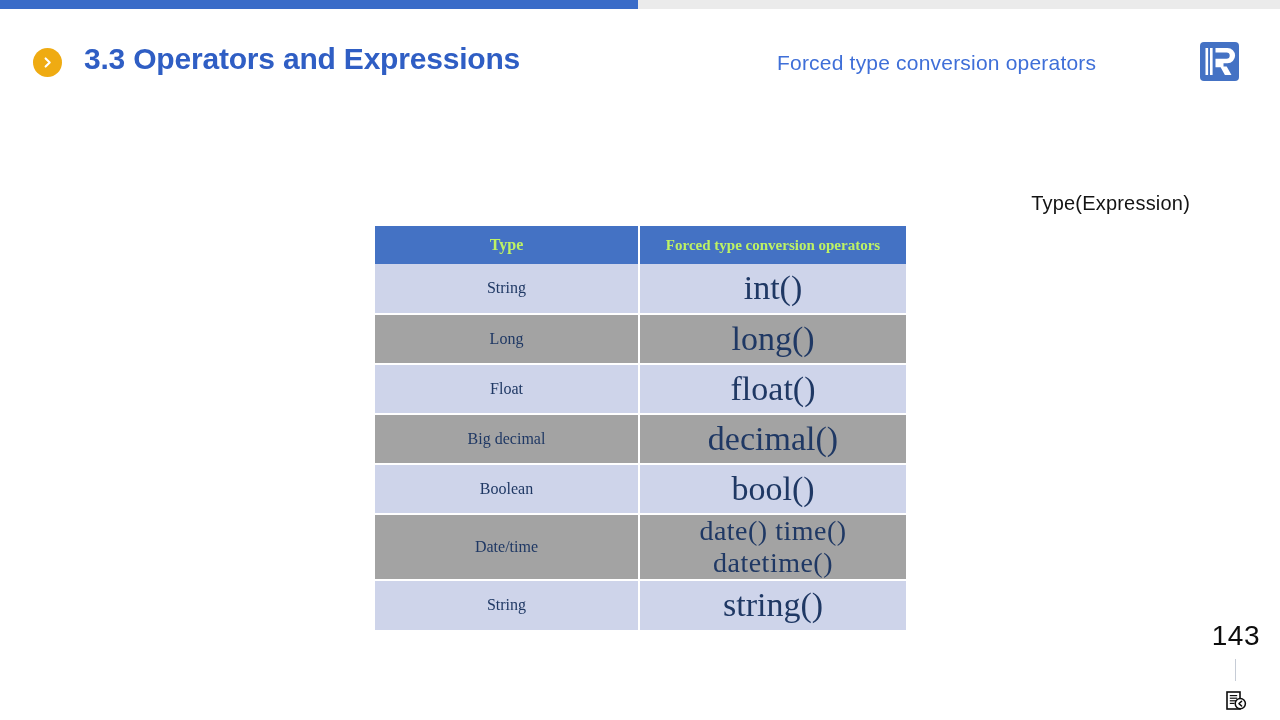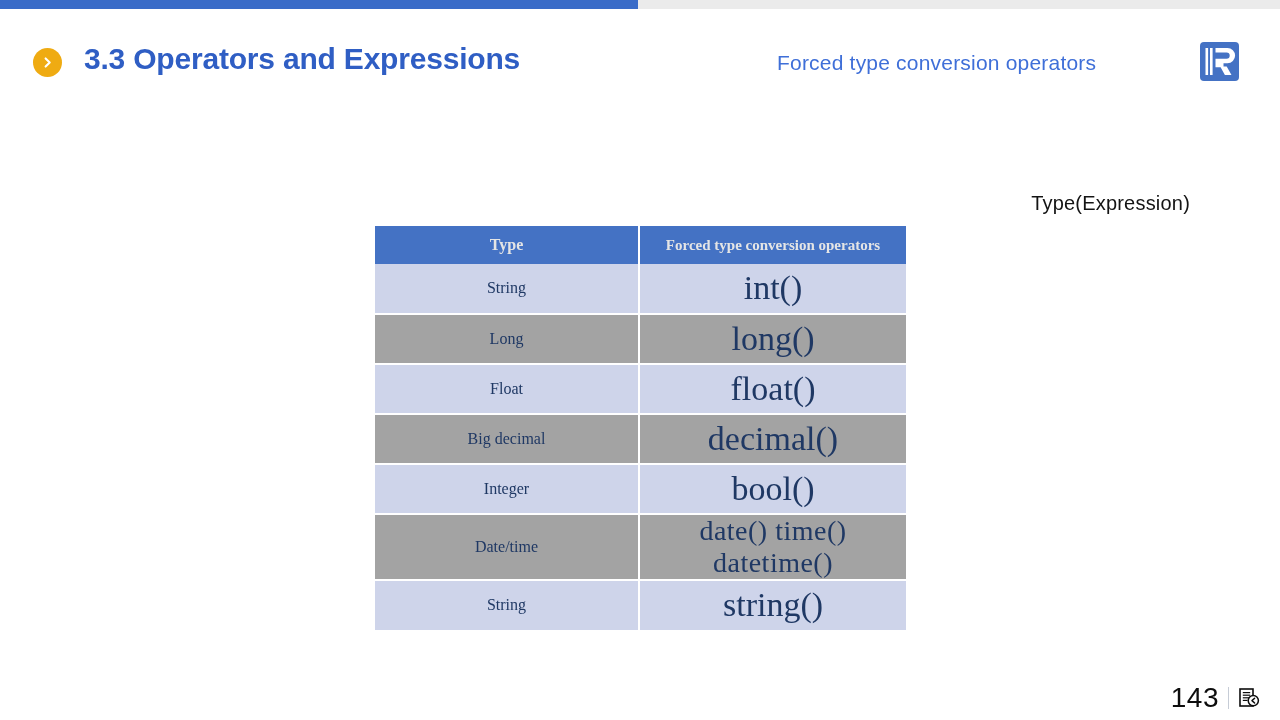--- a/index.html
+++ b/index.html
@@ -104,21 +104,21 @@
     width: 531px;
     border-collapse: collapse;
     table-layout: fixed;
     font-family: "Liberation Serif", serif;
   }
   .conv-table col.c1 { width: 264px; }
   .conv-table col.c2 { width: 267px; }
 
   .conv-table thead th {
     background: #4472c4;
-    color: #e5e5e5;
+    color: #bef264;
     font-weight: bold;
     font-size: 15px;
     line-height: 1.22;
     padding: 9px 8px;
     text-align: center;
     vertical-align: middle;
     border-right: 2px solid #ffffff;
   }
   .conv-table thead th:last-child { border-right: none; }
   .conv-table thead th.head-type { font-size: 16px; }
@@ -142,20 +142,21 @@
   .row-light td { background: #a3a3a3; margin-top: 8px; }
 
   
   .footer {
     position: absolute;
     right: 20px;
     bottom: 8px;
     display: flex;
     align-items: center;
     gap: 9px;
+    flex-direction: column;
   }
   .page-number {
     font-size: 28px;
     color: #0d0d0d;
     line-height: 1;
     letter-spacing: 0.5px;
   }
   .footer-divider {
     width: 1px;
     height: 22px;
@@ -218,21 +219,21 @@
     </tr>
     <tr class="row-dark">
       <td class="cell-type">Float</td>
       <td class="cell-op">float()</td>
     </tr>
     <tr class="row-light">
       <td class="cell-type">Big decimal</td>
       <td class="cell-op">decimal()</td>
     </tr>
     <tr class="row-dark">
-      <td class="cell-type">Integer</td>
+      <td class="cell-type">Boolean</td>
       <td class="cell-op">bool()</td>
     </tr>
     <tr class="row-light">
       <td class="cell-type">Date/time</td>
       <td class="cell-op op-multi">date()  time()  datetime()</td>
     </tr>
     <tr class="row-dark">
       <td class="cell-type">String</td>
       <td class="cell-op">string()</td>
     </tr>

